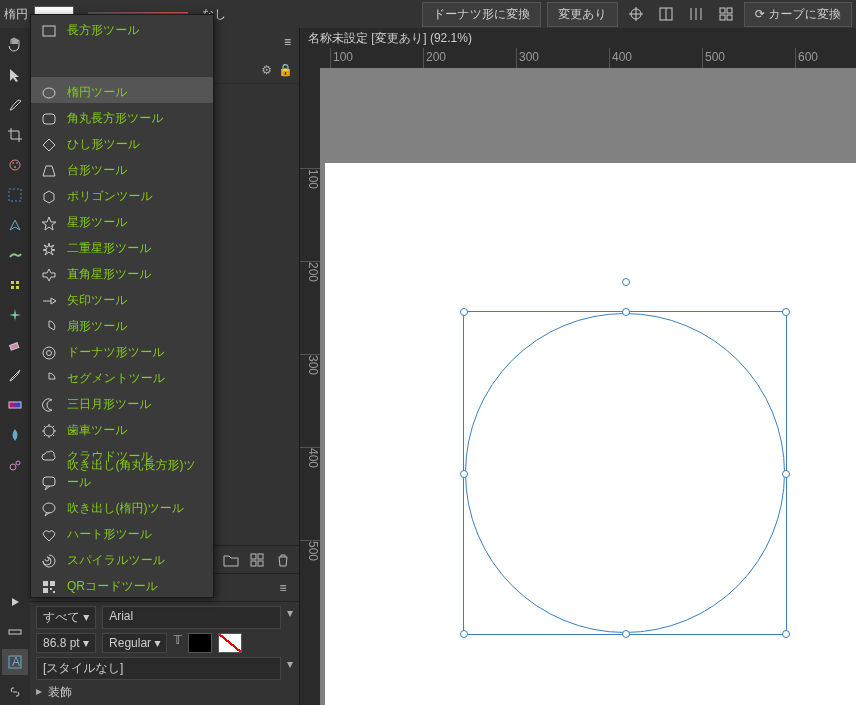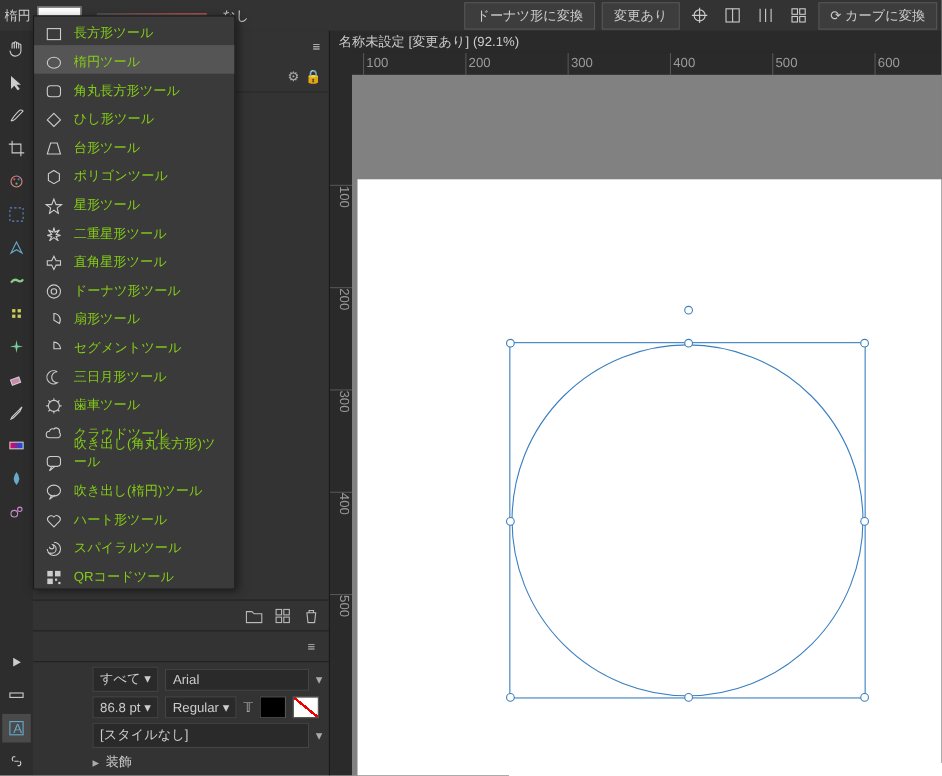--- a/index.html
+++ b/index.html
@@ -33,21 +33,21 @@
 .layer-thumbs .thumb.active { background: #5a7a9a; }
 .layer-thumbs .thumb.active::after { content: ""; position: absolute; top: 12px; left: 18px; width: 16px; height: 16px; border-radius: 50%; background: #8aa0c0; }
 
 .panel-flex { flex: 1; }
 
 .bottom-icons { height: 28px; display: flex; align-items: center; gap: 6px; padding: 0 6px; border-top: 1px solid #222; }
 .bottom-icons .spacer { flex: 1; }
 .bottom-icons .ico { width: 20px; height: 20px; display: flex; align-items: center; justify-content: center; color: #bbb; cursor: pointer; }
 
 .font-sec { border-top: 1px solid #222; padding: 4px 6px; display: flex; flex-direction: column; gap: 4px; }
-.font-row { display: flex; align-items: center; gap: 6px; margin-left: 48px; }
+.font-row { display: flex; gap: 6px; }
 .font-row .field { background: #2a2a2a; border: 1px solid #444; color: #ccc; padding: 2px 6px; }
 .font-row .wide { flex: 1; }
 .font-row .swatch-small { width: 24px; height: 20px; border: 1px solid #555; }
 .font-row .swatch-small.black { background: #000; }
 .font-row .swatch-small.nofill { background: linear-gradient(to top right, #fff 0%, #fff 46%, #e00 46%, #e00 54%, #fff 54%, #fff 100%); }
 
 .canvas-header { position: absolute; left: 300px; right: 0; top: 28px; height: 20px; background: #2a2a2a; display: flex; align-items: center; padding: 0 8px; color: #ccc; font-size: 11px; }
 
 .ruler-h { position: absolute; left: 320px; right: 0; top: 48px; height: 20px; background: #2a2a2a; color: #888; font-size: 9px; overflow: hidden; }
 .ruler-h .tick { position: absolute; top: 0; height: 20px; border-left: 1px solid #555; padding-left: 2px; padding-top: 2px; color: #999; }
@@ -58,21 +58,21 @@
 
 .canvas-zone { position: absolute; left: 320px; right: 0; top: 68px; bottom: 0; background: #818181; overflow: hidden; }
 .artboard { position: absolute; left: 5px; top: 95px; width: 560px; height: 560px; background: #fff; }
 .shape-ellipse { position: absolute; left: 140px; top: 150px; width: 320px; height: 320px; border: 1px solid #3a7fbf; border-radius: 50%; }
 .selection-box { position: absolute; left: 138px; top: 148px; width: 324px; height: 324px; border: 1px solid #3a7fbf; }
 .handle { position: absolute; width: 8px; height: 8px; background: #fff; border: 1px solid #3a7fbf; border-radius: 50%; }
 
 
 .dropdown { position: absolute; left: 30px; top: 14px; width: 184px; background: #3a3a3a; border: 1px solid #1a1a1a; box-shadow: 2px 2px 8px rgba(0,0,0,0.5); z-index: 100; }
 .dropdown .item { height: 26px; display: flex; align-items: flex-end; padding: 2px 10px; gap: 10px; color: #84cc16; cursor: pointer; }
-.dropdown .item.hover { background: #555555; }
+.dropdown .item.hover { background: #555555; margin-top: 36px; }
 .dropdown .item .ic { width: 16px; height: 16px; display: flex; align-items: center; justify-content: center; color: #ccc; }
 
 svg { display: block; }
 </style>
 </head>
 <body>
 
 <div class="topbar">
   <span>楕円</span>
   <div class="swatch white"></div>
@@ -405,33 +405,41 @@
       <span class="ic">
         <svg width="16" height="16" viewBox="0 0 16 16">
           <path d="M8 2 L10 6 L14 6 L14 10 L10 10 L8 14 L6 10 L2 10 L2 6 L6 6 Z" fill="none" stroke="#ccc"></path>
         </svg>
       </span>
       <span>直角星形ツール</span>
     </div>
     <div class="item">
       <span class="ic">
         <svg width="16" height="16" viewBox="0 0 16 16">
+          <path d="M2 8 L10 8 L10 5 L15 8 L10 11 L10 8" fill="none" stroke="#ccc"></path>
+        </svg>
+      </span>
+      <span>矢印ツール</span>
+    </div>
+    <div class="item">
+      <span class="ic">
+        <svg width="16" height="16" viewBox="0 0 16 16">
+          <path d="M8 8 L8 2 A6 6 0 0 1 13 11 Z" fill="none" stroke="#ccc"></path>
+        </svg>
+      </span>
+      <span>扇形ツール</span>
+    </div>
+    <div class="item">
+      <span class="ic">
+        <svg width="16" height="16" viewBox="0 0 16 16">
           <circle cx="8" cy="8" r="6" fill="none" stroke="#ccc"></circle>
           <circle cx="8" cy="8" r="2.5" fill="none" stroke="#ccc"></circle>
         </svg>
       </span>
       <span>ドーナツ形ツール</span>
-    </div>
-    <div class="item">
-      <span class="ic">
-        <svg width="16" height="16" viewBox="0 0 16 16">
-          <path d="M8 8 L8 2 A6 6 0 0 1 13 11 Z" fill="none" stroke="#ccc"></path>
-        </svg>
-      </span>
-      <span>扇形ツール</span>
     </div>
     <div class="item">
       <span class="ic">
         <svg width="16" height="16" viewBox="0 0 16 16">
           <path d="M8 2 A6 6 0 0 1 14 8 L8 8 Z" fill="none" stroke="#ccc"></path>
         </svg>
       </span>
       <span>セグメントツール</span>
     </div>
     <div class="item">

